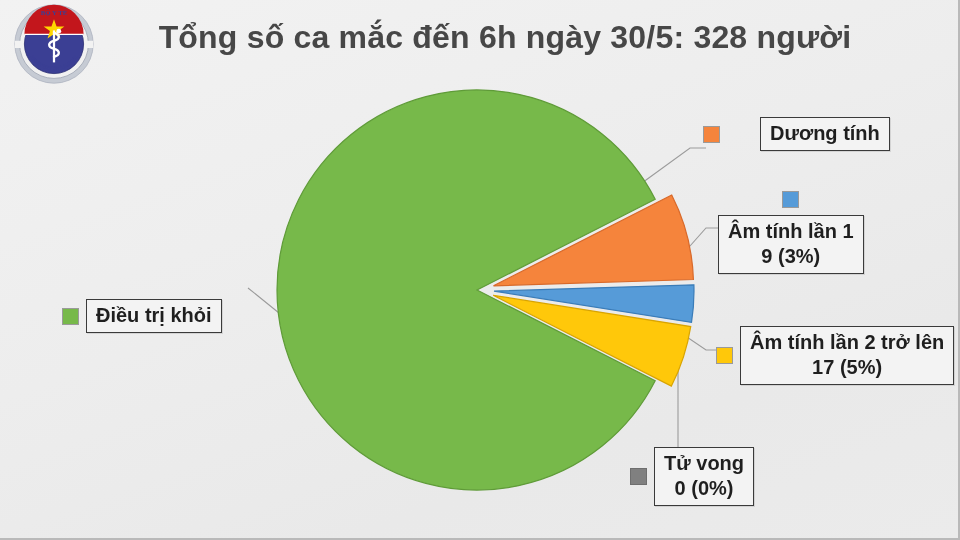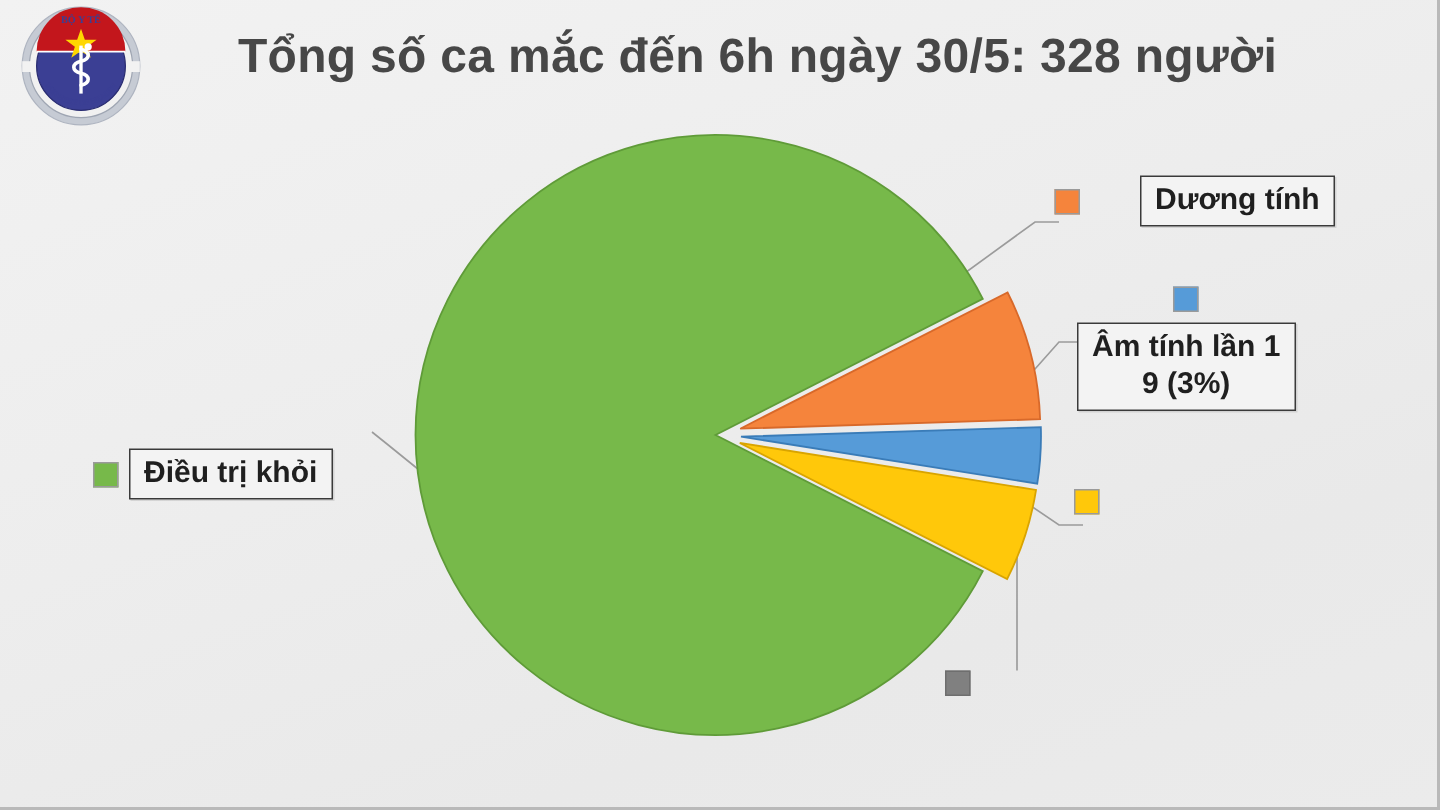--- a/index.html
+++ b/index.html
@@ -186,19 +186,27 @@
   <div class="label-group" id="lbl-neg1">
     <span class="swatch" style="background:#569bd8"></span>
     <div class="label-box">
       <span class="l1">Âm tính lần 1</span>
       <span class="l2">9 (3%)</span>
     </div>
   </div>
 
   <div class="label-group" id="lbl-neg2plus">
     <span class="swatch" style="background:#ffc80a"></span>
+    <div class="label-box">
+      <span class="l1">Âm tính lần 2 trở lên</span>
+      <span class="l2">17 (5%)</span>
+    </div>
   </div>
 
   <div class="label-group" id="lbl-death">
     <span class="swatch" style="background:#808080;border-color:#6e6e6e"></span>
+    <div class="label-box">
+      <span class="l1">Tử vong</span>
+      <span class="l2">0 (0%)</span>
+    </div>
   </div>
 
 </div>
 
 </body></html>

